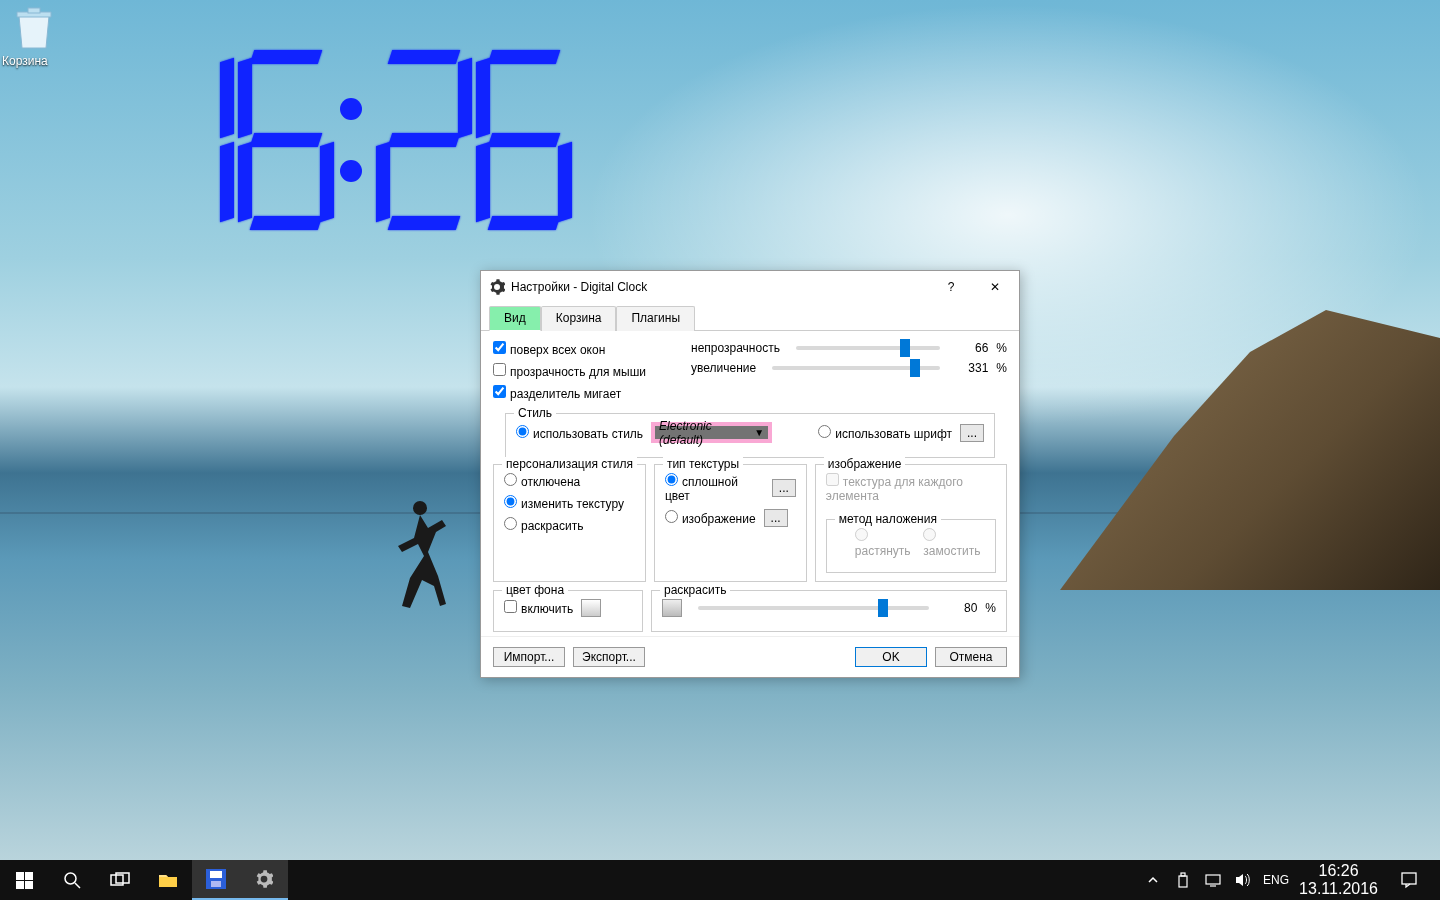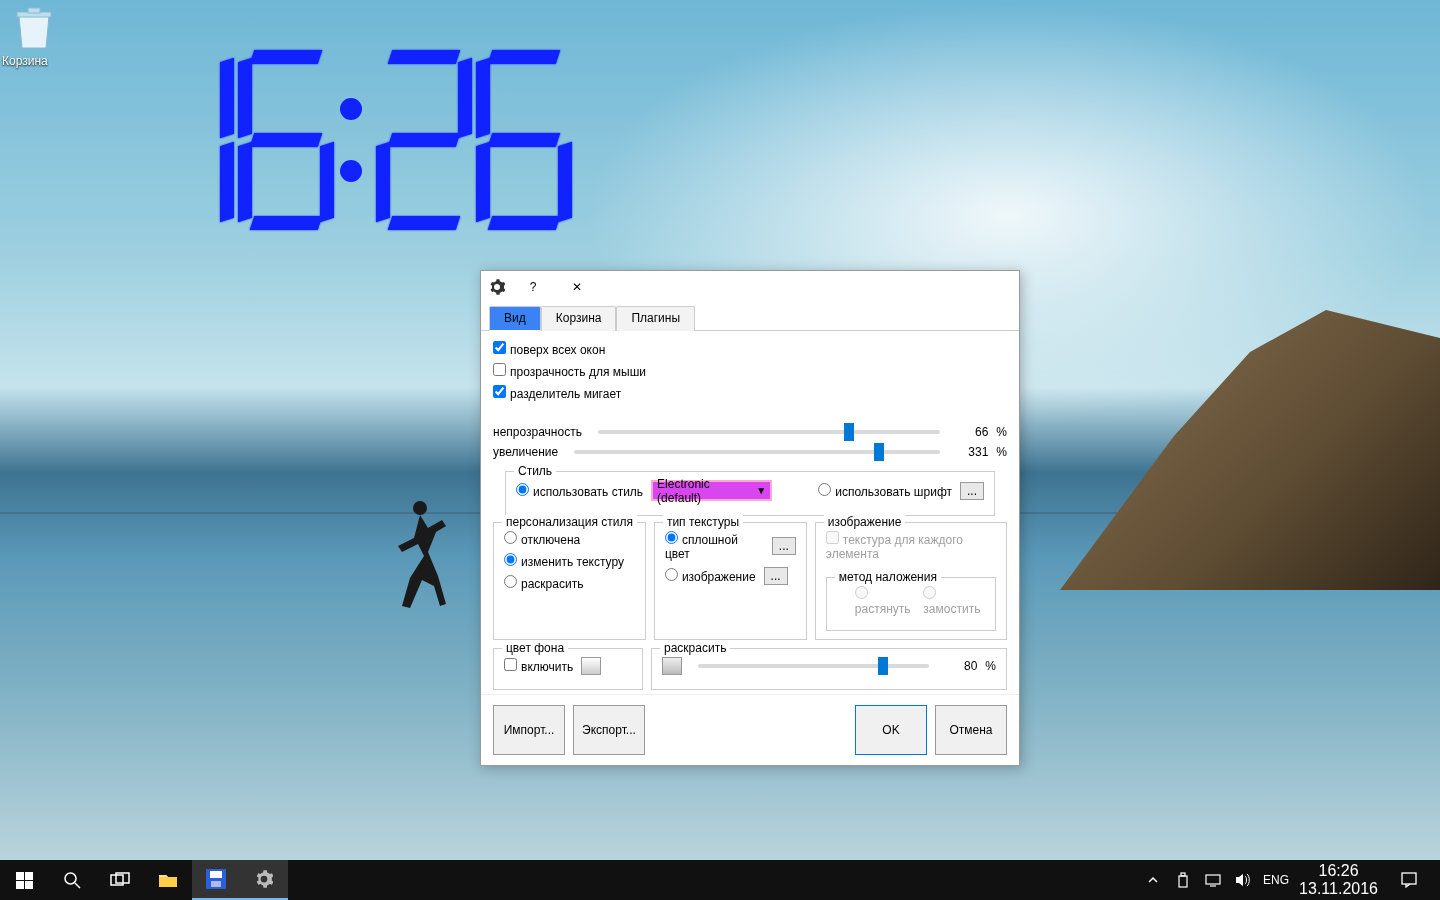--- a/index.html
+++ b/index.html
@@ -41,40 +41,40 @@
 .colon span{width:22px;height:22px;border-radius:50%;background:#1023ff;}
 
 
 .dialog { position:absolute; left:480px; top:270px; width:540px; background:#fff; border:1px solid #999; box-shadow:2px 2px 12px rgba(0,0,0,.25); font-size:12px; color:#000;}
 .titlebar { display:flex; align-items:center; height:32px; padding:0 2px 0 8px; }
 .titlebar .gear { width:16px; height:16px; margin-right:6px; }
 .titlebar .title { flex:1; }
 .titlebar .tbbtn { width:44px; height:30px; display:flex; align-items:center; justify-content:center; }
 .tabrow { display:flex; border-bottom:1px solid #ccc; padding:0 8px; gap:0; margin-top:2px;}
 .tab { padding:4px 14px 5px; border:1px solid #ccc; border-bottom:none; background:#f3f3f3; position:relative; top:1px; border-radius:2px 2px 0 0;}
-.tab.active { background:#3b82f6; border-bottom:1px solid #fff;}
+.tab.active { background:#86efac; border-bottom:1px solid #fff;}
 .body { padding:10px 12px 4px; }
 .row { display:flex; align-items:center; gap:8px; margin-bottom:6px;}
 .lbl { white-space:nowrap; }
 input[type=checkbox],input[type=radio]{ margin-right:4px; }
 .slider { flex:1; height:4px; background:#d9d9d9; border-radius:2px; position:relative; margin:0 8px;}
 .slider .thumb{position:absolute; top:-7px; width:10px; height:18px; background:#0078d7;}
 .valbox{ width:32px; text-align:right;}
 .groupbox{ border:1px solid #ccc; padding:8px 10px 8px; margin:6px 12px; position:relative;}
 .groupbox>.legend{ position:absolute; top:-8px; left:8px; background:#fff; padding:0 4px; color:#000;}
 .groupgrid{ display:flex; gap:8px;}
 .groupgrid>.groupbox{flex:1; margin:0;}
-.select{ flex:1; border:2px solid #f9a8d4; background:#d946ef; height:21px; display:flex; align-items:center; justify-content:space-between; padding:0 4px;}
+.select{ flex:1; border:4px solid #f9a8d4; background:#737373; height:21px; display:flex; align-items:center; justify-content:space-between; padding:0 4px;font-style:italic;}
 .select .arrow{ font-size:10px;}
 .smallbtn{ border:1px solid #999; background:#e8e8e8; padding:1px 6px; min-width:24px; text-align:center;}
 .disabled{ color:#a0a0a0; }
 .colorchip{ width:20px; height:18px; border:1px solid #999; display:inline-block; vertical-align:middle;}
 .footer{ display:flex; gap:8px; padding:10px 12px; border-top:1px solid #eee;}
 .footer .spacer{flex:1;}
-.btn{ border:1px solid #999; background:#f0f0f0; padding:17px 0; width:72px; text-align:center;}
+.btn{ border:1px solid #999; background:#f0f0f0; padding:2px 0; width:72px; text-align:center;}
 .btn.primary{ border:1px solid #0078d7;}
 
 
 .taskbar{ position:absolute; left:0; right:0; bottom:0; height:40px; background:#111; color:#fff; display:flex; align-items:center;}
 .tbicon{ width:48px; height:40px; display:flex; align-items:center; justify-content:center;}
 .tbicon.active{ background:#333; border-bottom:2px solid #76b9ed;}
 .tray{ margin-left:auto; display:flex; align-items:center; gap:10px; padding-right:10px; }
 .tray .clock{ text-align:center; line-height:1.15;}
 .tray .clock div{font-size:16px;}
 .trayicon{ display:flex; align-items:center; justify-content:center; width:20px; height:20px;}
@@ -138,36 +138,37 @@
         <div class="seg sc"></div>
         <div class="seg sg"></div>
       </div>
   </div>
 
   <div class="dialog">
     <div class="titlebar">
       <span class="gear"><svg viewBox="0 0 16 16">
             <path fill="#333" d="M8 5a3 3 0 100 6 3 3 0 000-6zm7 3c0 .5 0 .9-.1 1.3l1.6 1.2-1.5 2.6-1.9-.6c-.7.5-1.4 1-2.3 1.2l-.3 2H7.5l-.3-2c-.8-.2-1.6-.6-2.3-1.2l-1.9.6L1.5 10.5l1.6-1.2C3 8.9 3 8.5 3 8s0-.9.1-1.3L1.5 5.5 3 2.9l1.9.6C5.6 3 6.3 2.6 7.2 2.3l.3-2h3l.3 2c.8.2 1.6.6 2.3 1.2l1.9-.6 1.5 2.6-1.6 1.2c.1.4.1.8.1 1.3z"></path>
           </svg></span>
+      <span class="title">Настройки - Digital Clock</span>
       <div class="tbbtn">
           <span>?</span>
         </div>
       <div class="tbbtn">
           <span>✕</span>
         </div>
     </div>
 
     <div class="tabrow">
       <div class="tab active">Вид</div>
       <div class="tab">Корзина</div>
       <div class="tab">Плагины</div>
     </div>
 
     <div class="body">
-      <div style="display:flex; gap:18px;flex-direction:column;">
+      <div style="display:flex; gap:18px;">
         <div style="width:180px;">
           <div class="row">
               <label><input type="checkbox" checked="" style=""><span>поверх всех окон</span></label>
             </div>
           <div class="row">
               <label><input type="checkbox" style=""><span>прозрачность для мыши</span></label>
             </div>
           <div class="row">
               <label><input type="checkbox" checked="" style=""><span>разделитель мигает</span></label>
             </div>

